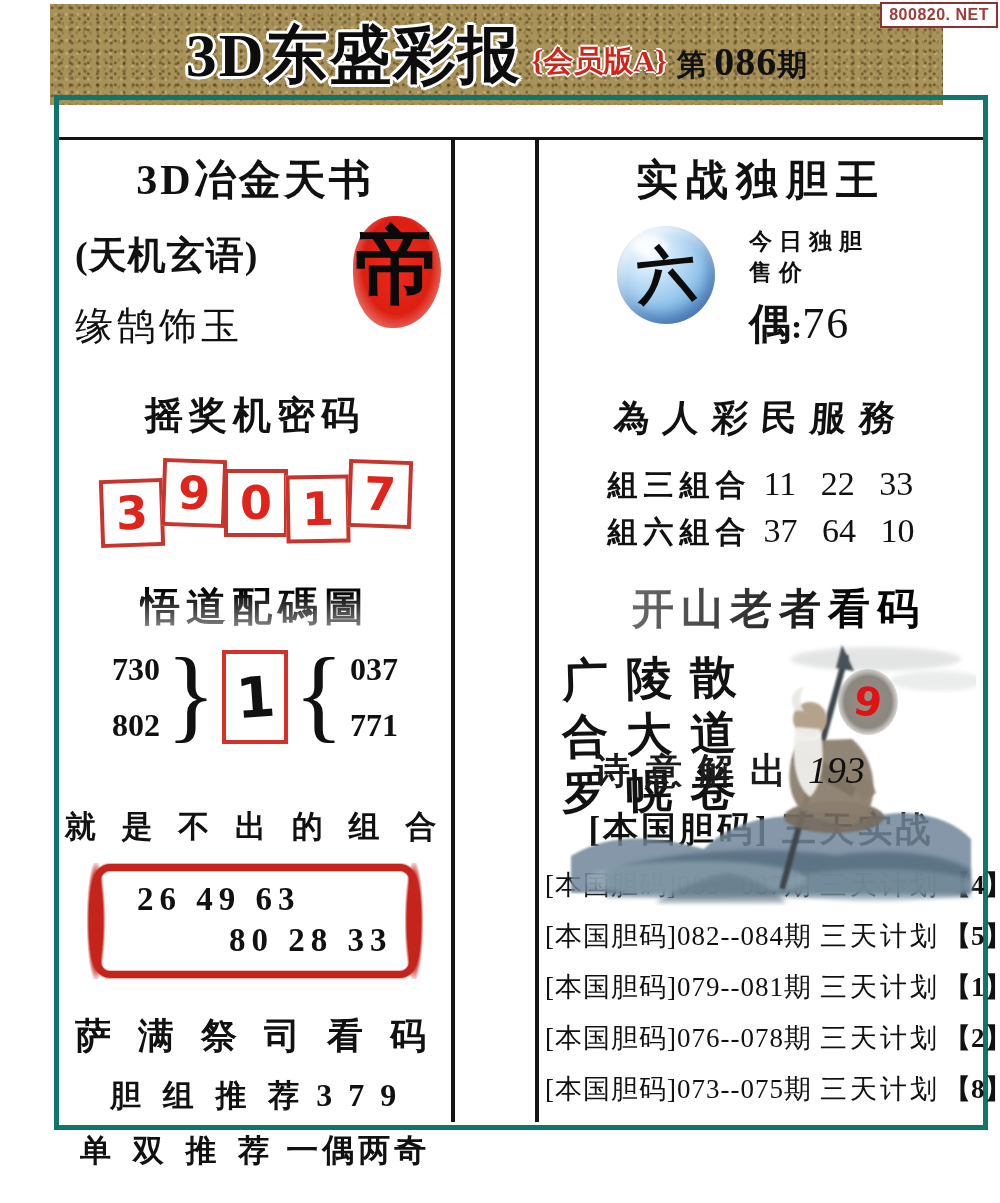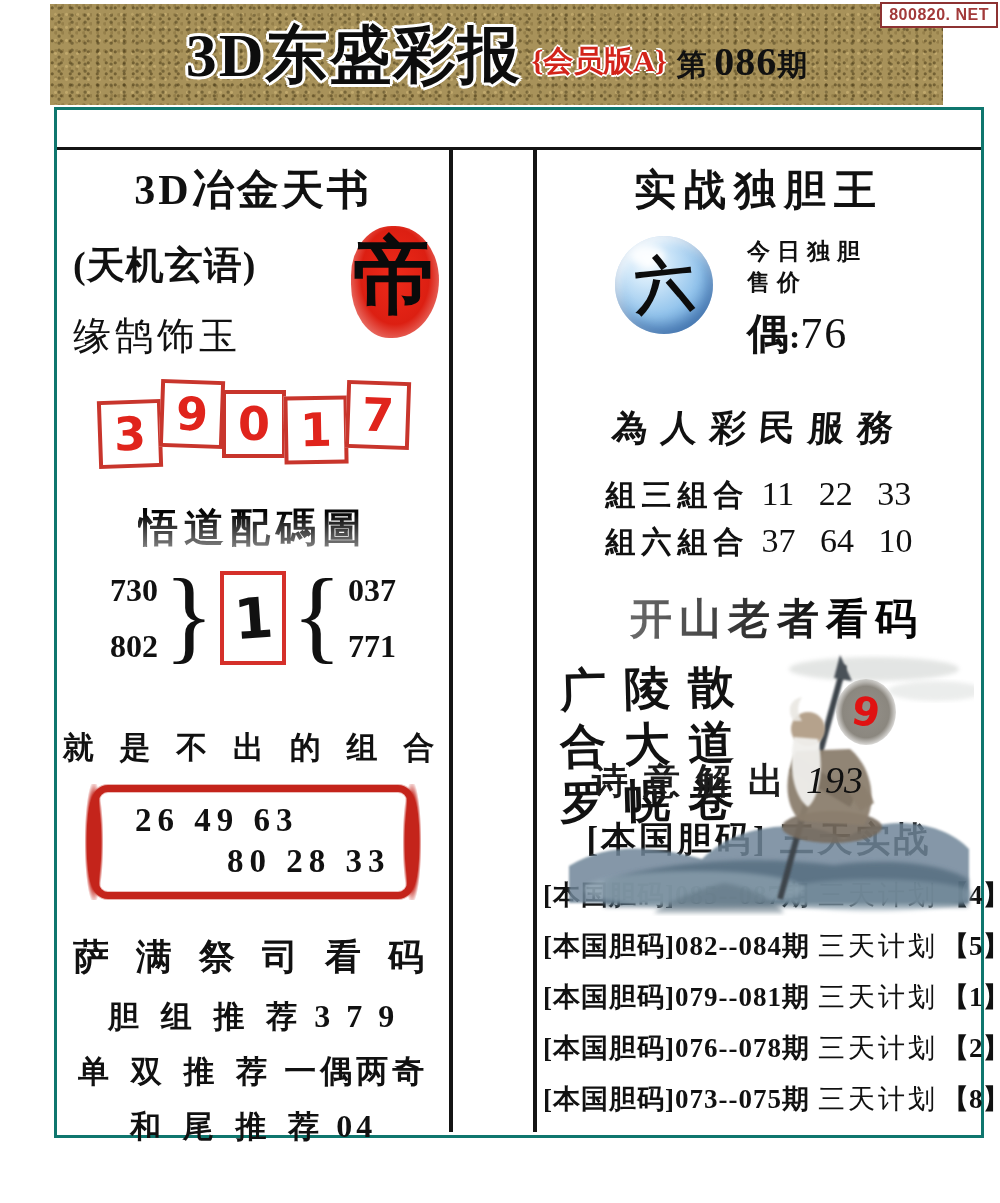--- a/index.html
+++ b/index.html
@@ -22,22 +22,22 @@
   .mast-edition{font-size:30px;font-weight:bold;color:#d3241a;margin-top:14px;
     text-shadow:-2px 0 #fff,2px 0 #fff,0 -2px #fff,0 2px #fff;}
   .mast-issue{font-size:30px;font-weight:bold;margin-top:14px;white-space:nowrap;}
   .mast-issue .num{font-size:40px;letter-spacing:1px;}
 
   .site-badge{position:absolute;right:2px;top:2px;background:#fff;border:2px solid #8d3232;
     color:#a23a3a;font-family:"Liberation Sans","DejaVu Sans",sans-serif;
     font-size:16px;font-weight:bold;padding:2px 7px;letter-spacing:.5px;}
 
   
-  .frame{position:absolute;left:54px;top:107px;width:924px;height:1025px;
-    border:3px solid #0f766e;}
+  .frame{position:absolute;left:54px;top:95px;width:924px;height:1025px;
+    border:5px solid #0f766e;}
   .strip{height:37px;border-bottom:3px solid #141414;}
   .cols{display:flex;height:982px;}
   .col-left{width:392px;display:flex;flex-direction:column;align-items:center;}
   .gutter{width:80px;border-left:4px solid #141414;border-right:4px solid #141414;}
   .col-right{flex:1;display:flex;flex-direction:column;align-items:center;}
 
   .bottom-bar{position:absolute;left:0;top:1192px;width:1000px;height:11px;background:#000;}
   .grad-wu{background:linear-gradient(180deg,#050505 25%,#9a9a9a 100%);
     -webkit-background-clip:text;background-clip:text;color:transparent;}
   .grad-kai{background:linear-gradient(90deg,#6a6a6a 0%,#050505 75%);
@@ -124,21 +124,21 @@
     display:flex;align-items:center;justify-content:center;}
   .mark-blob span{font-family:"DejaVu Sans",sans-serif;font-size:40px;font-weight:bold;color:#e01212;
     transform:rotate(10deg);}
   .poem{position:absolute;left:48px;bottom:0;white-space:nowrap;}
   .poem .cal{font-size:36px;font-weight:bold;letter-spacing:16px;color:#1c1c1c;}
   .poem .num{font-size:38px;font-style:italic;margin-left:6px;}
 
   .plans-title{font-size:35px;font-weight:bold;letter-spacing:3px;margin-top:10px;white-space:nowrap;}
   .plan-rows{margin-top:14px;width:436px;}
   .plan-row{margin-bottom:15px;white-space:nowrap;padding-left:2px;}
-  .plan-left{font-size:27px;font-weight:bold;letter-spacing:1px;}
+  .plan-left{font-size:27px;font-weight:normal;letter-spacing:1px;}
   .plan-mid{font-size:27px;letter-spacing:3px;margin-left:8px;}
   .plan-pick{font-size:27px;font-weight:bold;margin-left:4px;}
 </style>
 </head>
 <body>
 
 <div class="page">
 
   <div class="masthead">
     <span class="mast-title">3D东盛彩报</span>
@@ -156,20 +156,21 @@
 
         <div class="sec1">
           <div class="sec1-title">3D冶金天书</div>
           <div class="sec1-sub">(天机玄语)</div>
           <div class="sec1-phrase">缘鹄饰玉</div>
           <div class="stamp">
               <span>帝</span>
             </div>
         </div>
 
+        <div class="mc-title">摇奖机密码</div>
         <div class="digit-row">
           <div class="digit-box">3</div>
           <div class="digit-box">9</div>
           <div class="digit-box">0</div>
           <div class="digit-box">1</div>
           <div class="digit-box">7</div>
         </div>
 
         <div class="wu-title grad-wu">悟道配碼圖</div>
         <div class="pair">

